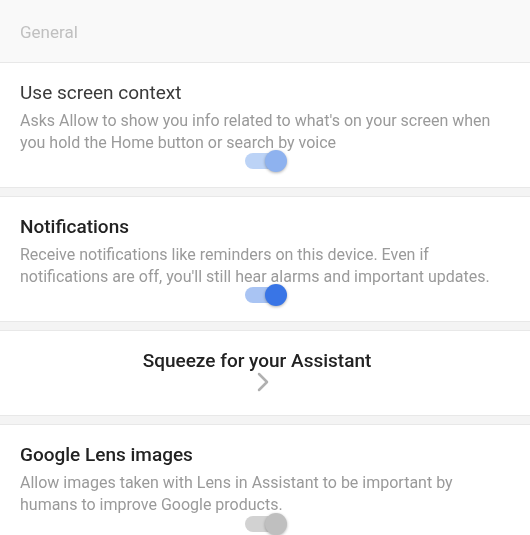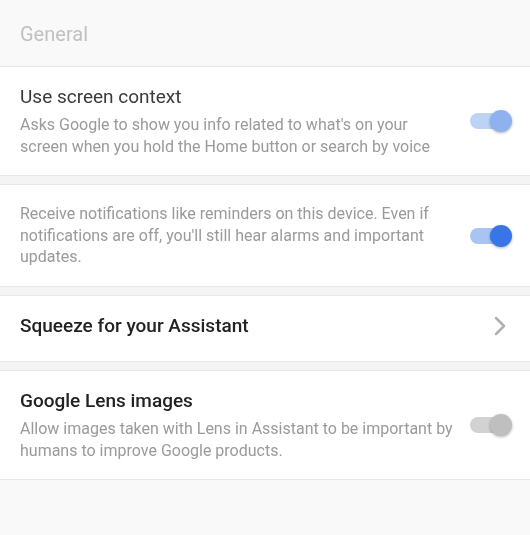--- a/index.html
+++ b/index.html
@@ -10,32 +10,33 @@
     body {
       font-family: Roboto, 'Helvetica Neue', Arial, sans-serif;
       background: #f9f9f9;
       width: 530px;
       height: 535px;
       overflow: hidden;
     }
     .section-header {
       padding: 22px 20px 20px 20px;
       color: #c0c0c0;
-      font-size: 20px;
+      font-size: 17px;
       font-weight: 400;
     }
     .divider {
       height: 1px;
       background: #e8e8e8;
     }
     .setting-row {
       background: #fff;
       padding: 18px 20px;
       display: flex;
       align-items: center;
+      flex-direction: column;
     }
     .setting-row .texts {
       flex: 1 1 auto;
       padding-right: 16px;
     }
     .setting-title {
       font-size: 19px;
       color: #3a3a3a;
       margin-bottom: 6px;
       font-weight: 400;
@@ -107,47 +108,48 @@
   </style>
 </head>
 <body>
 
 <div class="section-header">General</div>
 <div class="divider"></div>
 
 <div class="setting-row">
   <div class="texts">
     <div class="setting-title">Use screen context</div>
-    <div class="setting-desc">Asks Google to show you info related to what's on your screen when you hold the Home button or search by voice</div>
+    <div class="setting-desc">Asks Allow to show you info related to what's on your screen when you hold the Home button or search by voice</div>
   </div>
   <div class="control">
     <div class="toggle on-light">
       <div class="knob"></div>
     </div>
   </div>
 </div>
 
 <div class="gap"></div>
 
 <div class="setting-row">
   <div class="texts">
+    <div class="setting-title emph">Notifications</div>
     <div class="setting-desc">Receive notifications like reminders on this device. Even if notifications are off, you'll still hear alarms and important updates.</div>
   </div>
   <div class="control">
     <div class="toggle on">
       <div class="knob"></div>
     </div>
   </div>
 </div>
 
 <div class="gap"></div>
 
 <div class="setting-row">
   <div class="texts">
-    <div class="setting-title emph" style="margin-bottom:6px">Squeeze for your Assistant</div>
+    <div class="setting-title emph" style="margin-bottom:0">Squeeze for your Assistant</div>
   </div>
   <div class="control">
     <span class="chevron">
       <svg width="12" height="20" viewBox="0 0 12 20">
         <polyline points="2,2 10,10 2,18" fill="none" stroke="#b0b0b0" stroke-width="2.5" stroke-linecap="round" stroke-linejoin="round"></polyline>
       </svg>
     </span>
   </div>
 </div>
 

